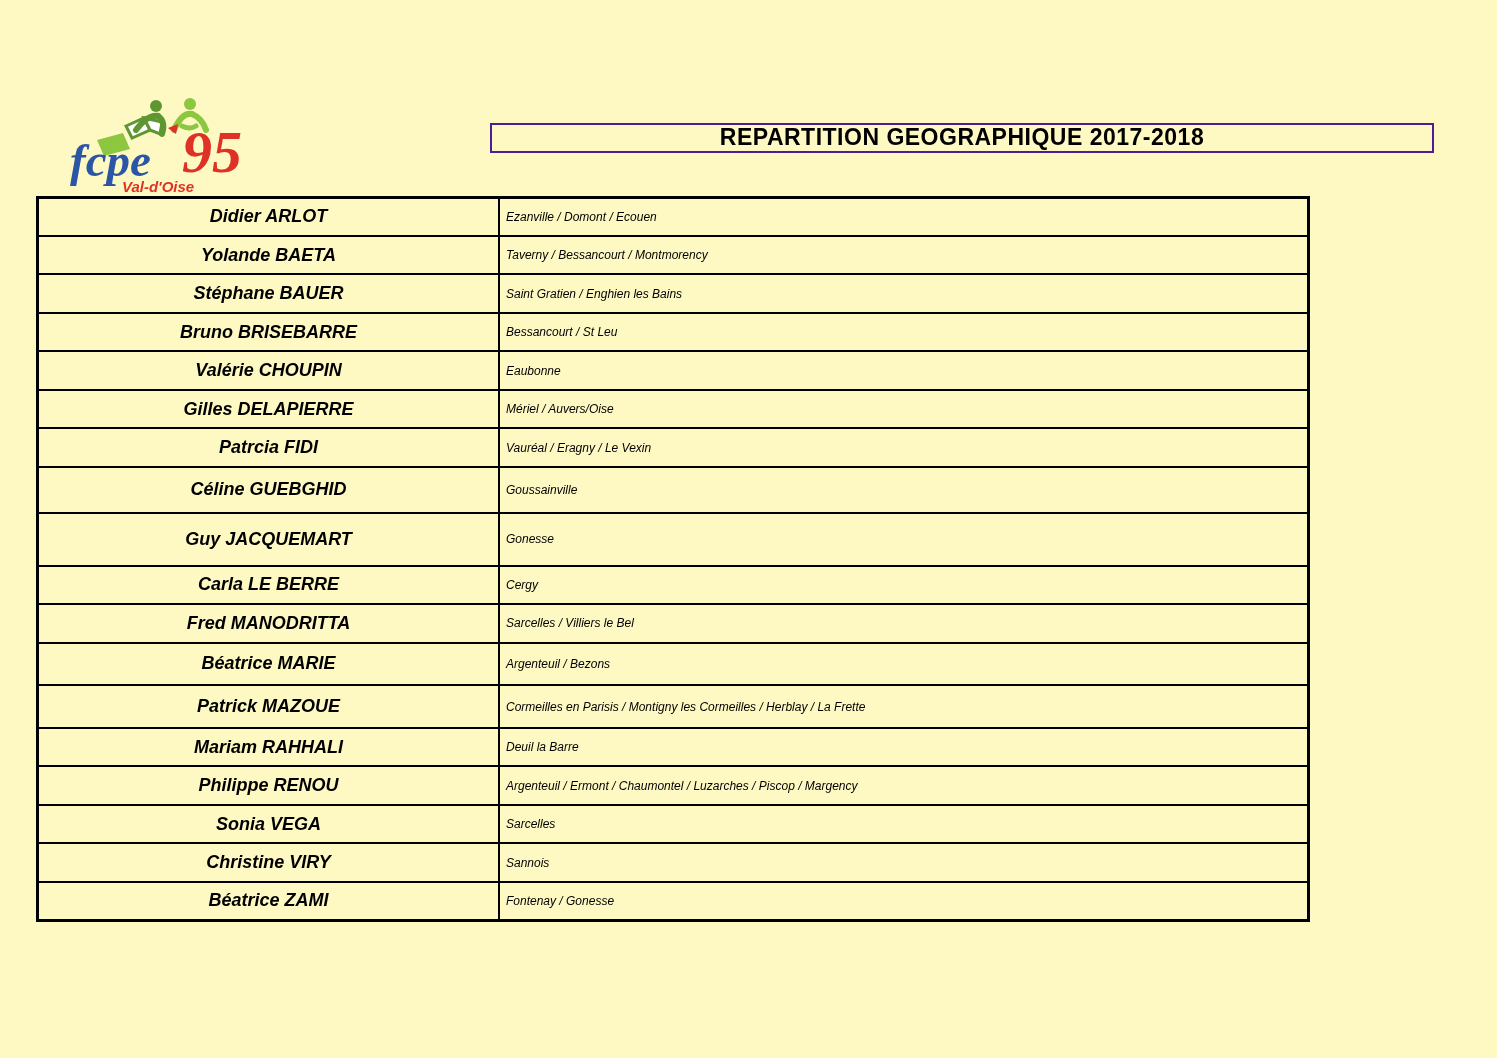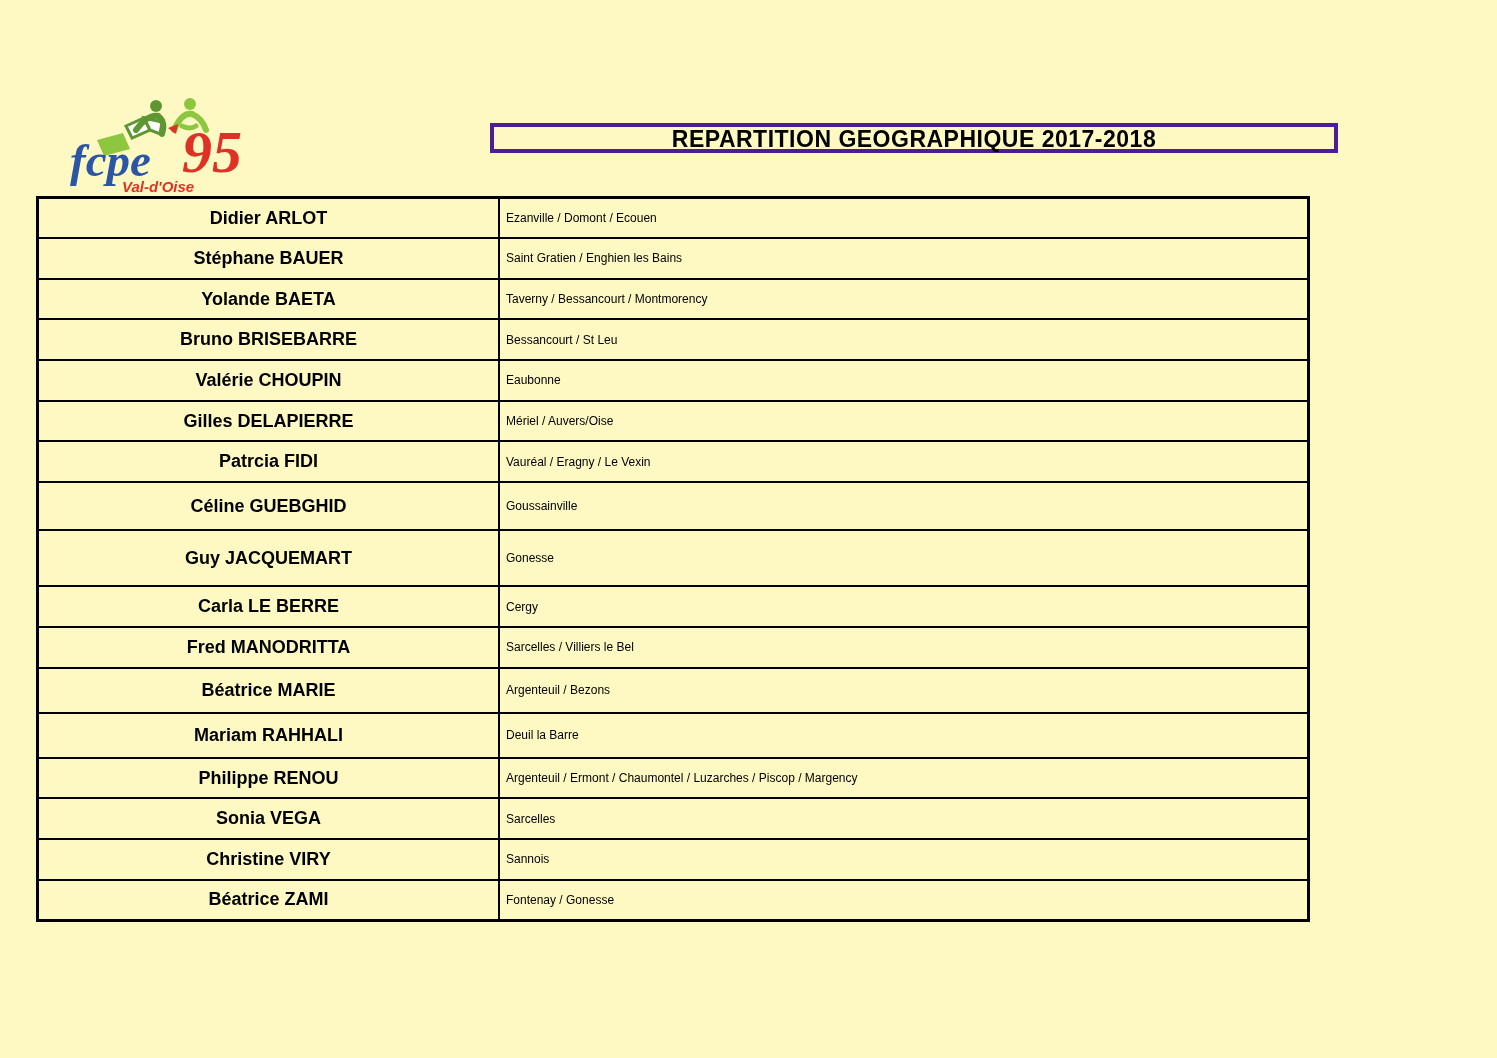--- a/index.html
+++ b/index.html
@@ -24,42 +24,43 @@
     top: 96px;
     width: 190px;
     height: 100px;
   }
 
   
   .title-box {
     position: absolute;
     left: 490px;
     top: 123px;
-    width: 848px;
+    width: 944px;
     height: 30px;
     box-sizing: border-box;
-    border: 4px solid #4c1d95;
+    border: 2px solid #4c1d95;
     text-align: center;
     font-weight: bold;
     font-size: 23px;
     line-height: 25px;
     letter-spacing: 0.5px;
     white-space: nowrap;
   }
 
   
   table.geo-table {
     position: absolute;
     left: 36px;
     top: 196px;
     width: 1274px;
     height: 726px;
     border-collapse: collapse;
     table-layout: fixed;
     border: 3px solid #000000;
+    font-style: italic;
   }
   table.geo-table td {
     border: 2px solid #000000;
     vertical-align: middle;
     overflow: hidden;
   }
   td.name-cell {
     width: 457px;
     text-align: center;
     font-weight: bold;
@@ -117,28 +118,28 @@
 
   <div class="title-box">REPARTITION GEOGRAPHIQUE 2017-2018</div>
 
   <table class="geo-table">
     <tbody>
       <tr>
         <td class="name-cell">Didier ARLOT</td>
         <td class="communes-cell">Ezanville / Domont / Ecouen</td>
       </tr>
       <tr>
+        <td class="name-cell">Yolande BAETA</td>
+        <td class="communes-cell">Taverny  / Bessancourt / Montmorency</td>
+      </tr>
+      <tr>
         <td class="name-cell">Stéphane BAUER</td>
         <td class="communes-cell">Saint Gratien / Enghien les Bains</td>
       </tr>
       <tr>
-        <td class="name-cell">Yolande BAETA</td>
-        <td class="communes-cell">Taverny  / Bessancourt / Montmorency</td>
-      </tr>
-      <tr>
         <td class="name-cell">Bruno BRISEBARRE</td>
         <td class="communes-cell">Bessancourt / St Leu</td>
       </tr>
       <tr>
         <td class="name-cell">Valérie CHOUPIN</td>
         <td class="communes-cell">Eaubonne</td>
       </tr>
       <tr>
         <td class="name-cell">Gilles DELAPIERRE</td>
         <td class="communes-cell">Mériel / Auvers/Oise</td>
@@ -161,20 +162,24 @@
       </tr>
       <tr>
         <td class="name-cell">Fred MANODRITTA</td>
         <td class="communes-cell">Sarcelles / Villiers le Bel</td>
       </tr>
       <tr>
         <td class="name-cell">Béatrice MARIE</td>
         <td class="communes-cell">Argenteuil / Bezons</td>
       </tr>
       <tr>
+        <td class="name-cell">Patrick MAZOUE</td>
+        <td class="communes-cell">Cormeilles en Parisis / Montigny les Cormeilles / Herblay / La Frette</td>
+      </tr>
+      <tr>
         <td class="name-cell">Mariam RAHHALI</td>
         <td class="communes-cell">Deuil la Barre</td>
       </tr>
       <tr>
         <td class="name-cell">Philippe RENOU</td>
         <td class="communes-cell">Argenteuil / Ermont / Chaumontel  / Luzarches / Piscop / Margency</td>
       </tr>
       <tr>
         <td class="name-cell">Sonia VEGA</td>
         <td class="communes-cell">Sarcelles</td>

